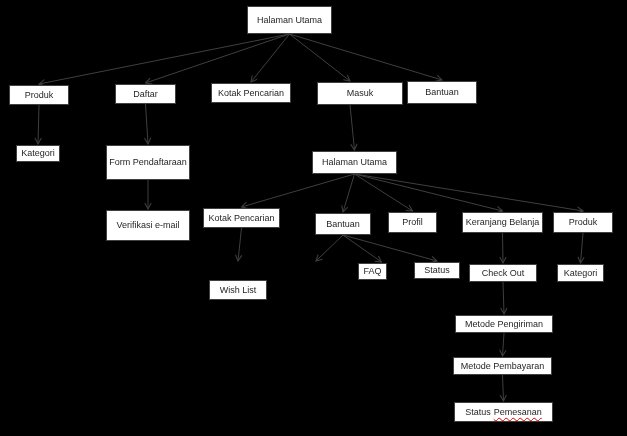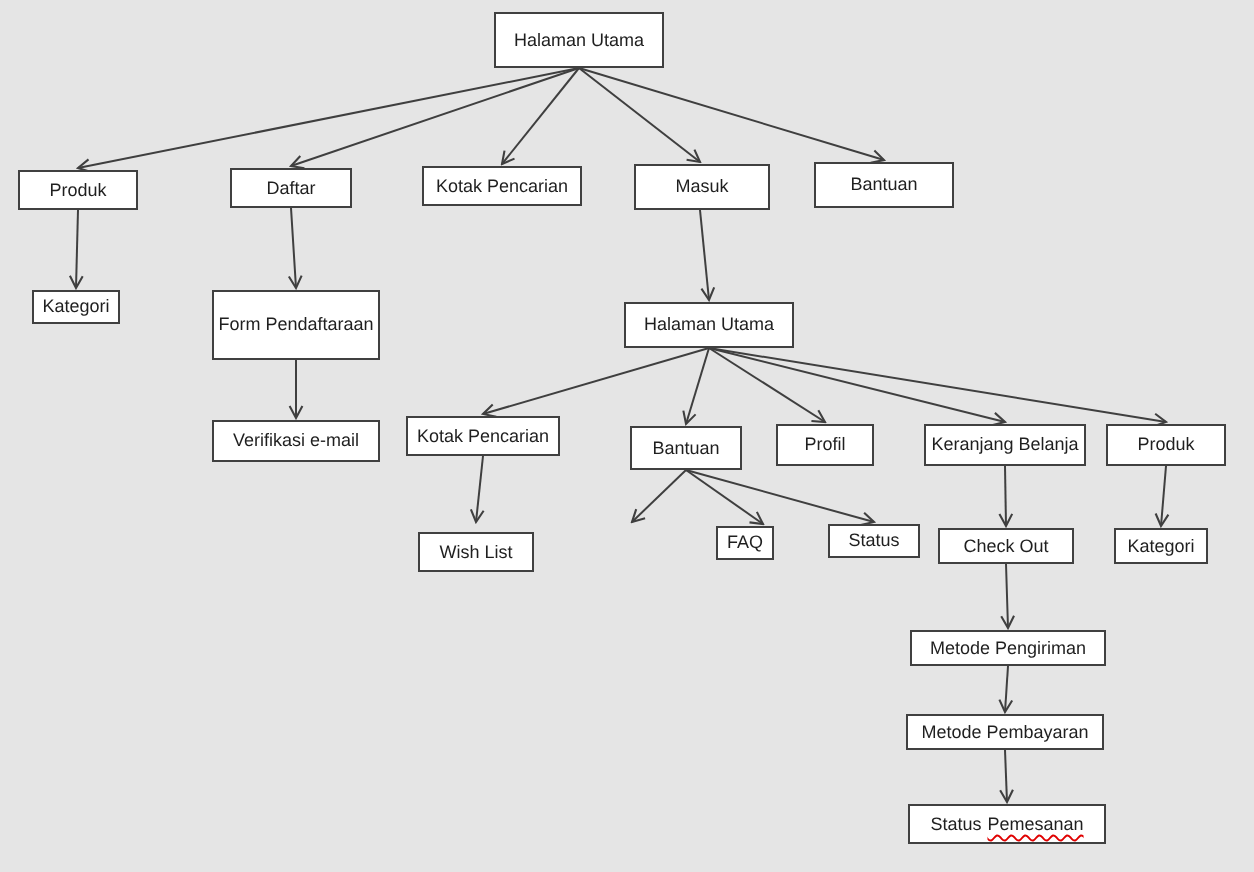--- a/index.html
+++ b/index.html
@@ -5,21 +5,21 @@
   html, body {
     margin: 0;
     padding: 0;
     background: #ffffff;
     font-family: "Liberation Sans", "DejaVu Sans", sans-serif;
   }
   #canvas {
     position: relative;
     width: 627px;
     height: 436px;
-    background: #e5e5e5;
+    background: #000000;
     overflow: hidden;
   }
   #edges {
     position: absolute;
     left: 0; top: 0;
     width: 627px; height: 436px;
     pointer-events: none;
   }
   .edge {
     stroke: #3f3f3f;
@@ -92,37 +92,37 @@
   </div>
 
   <div class="node" style="left:115px;top:84px;width:61px;height:20px;">
     <span>Daftar</span>
   </div>
 
   <div class="node" style="left:211px;top:83px;width:80px;height:20px;">
     <span>Kotak Pencarian</span>
   </div>
 
-  <div class="node" style="left:317px;top:82px;width:68px;height:23px;">
+  <div class="node" style="left:317px;top:82px;width:86px;height:23px;">
     <span>Masuk</span>
   </div>
 
   <div class="node" style="left:407px;top:81px;width:70px;height:23px;">
     <span>Bantuan</span>
   </div>
 
   <div class="node" style="left:16px;top:145px;width:44px;height:17px;">
     <span>Kategori</span>
   </div>
 
   <div class="node" style="left:106px;top:145px;width:84px;height:35px;">
     <span>Form Pendaftaraan</span>
   </div>
 
-  <div class="node" style="left:106px;top:210px;width:84px;height:21px;">
+  <div class="node" style="left:106px;top:210px;width:84px;height:31px;">
     <span>Verifikasi e-mail</span>
   </div>
 
   <div class="node" style="left:312px;top:151px;width:85px;height:23px;">
     <span>Halaman Utama</span>
   </div>
 
   <div class="node" style="left:203px;top:208px;width:77px;height:20px;">
     <span>Kotak Pencarian</span>
   </div>
@@ -136,21 +136,21 @@
   </div>
 
   <div class="node" style="left:462px;top:212px;width:81px;height:21px;">
     <span>Keranjang Belanja</span>
   </div>
 
   <div class="node" style="left:553px;top:212px;width:60px;height:21px;">
     <span>Produk</span>
   </div>
 
-  <div class="node" style="left:209px;top:266px;width:58px;height:20px;">
+  <div class="node" style="left:209px;top:280px;width:58px;height:20px;">
     <span>Wish List</span>
   </div>
 
 
   <div class="node" style="left:358px;top:263px;width:29px;height:17px;">
     <span>FAQ</span>
   </div>
 
   <div class="node" style="left:414px;top:262px;width:46px;height:17px;">
     <span>Status</span>

